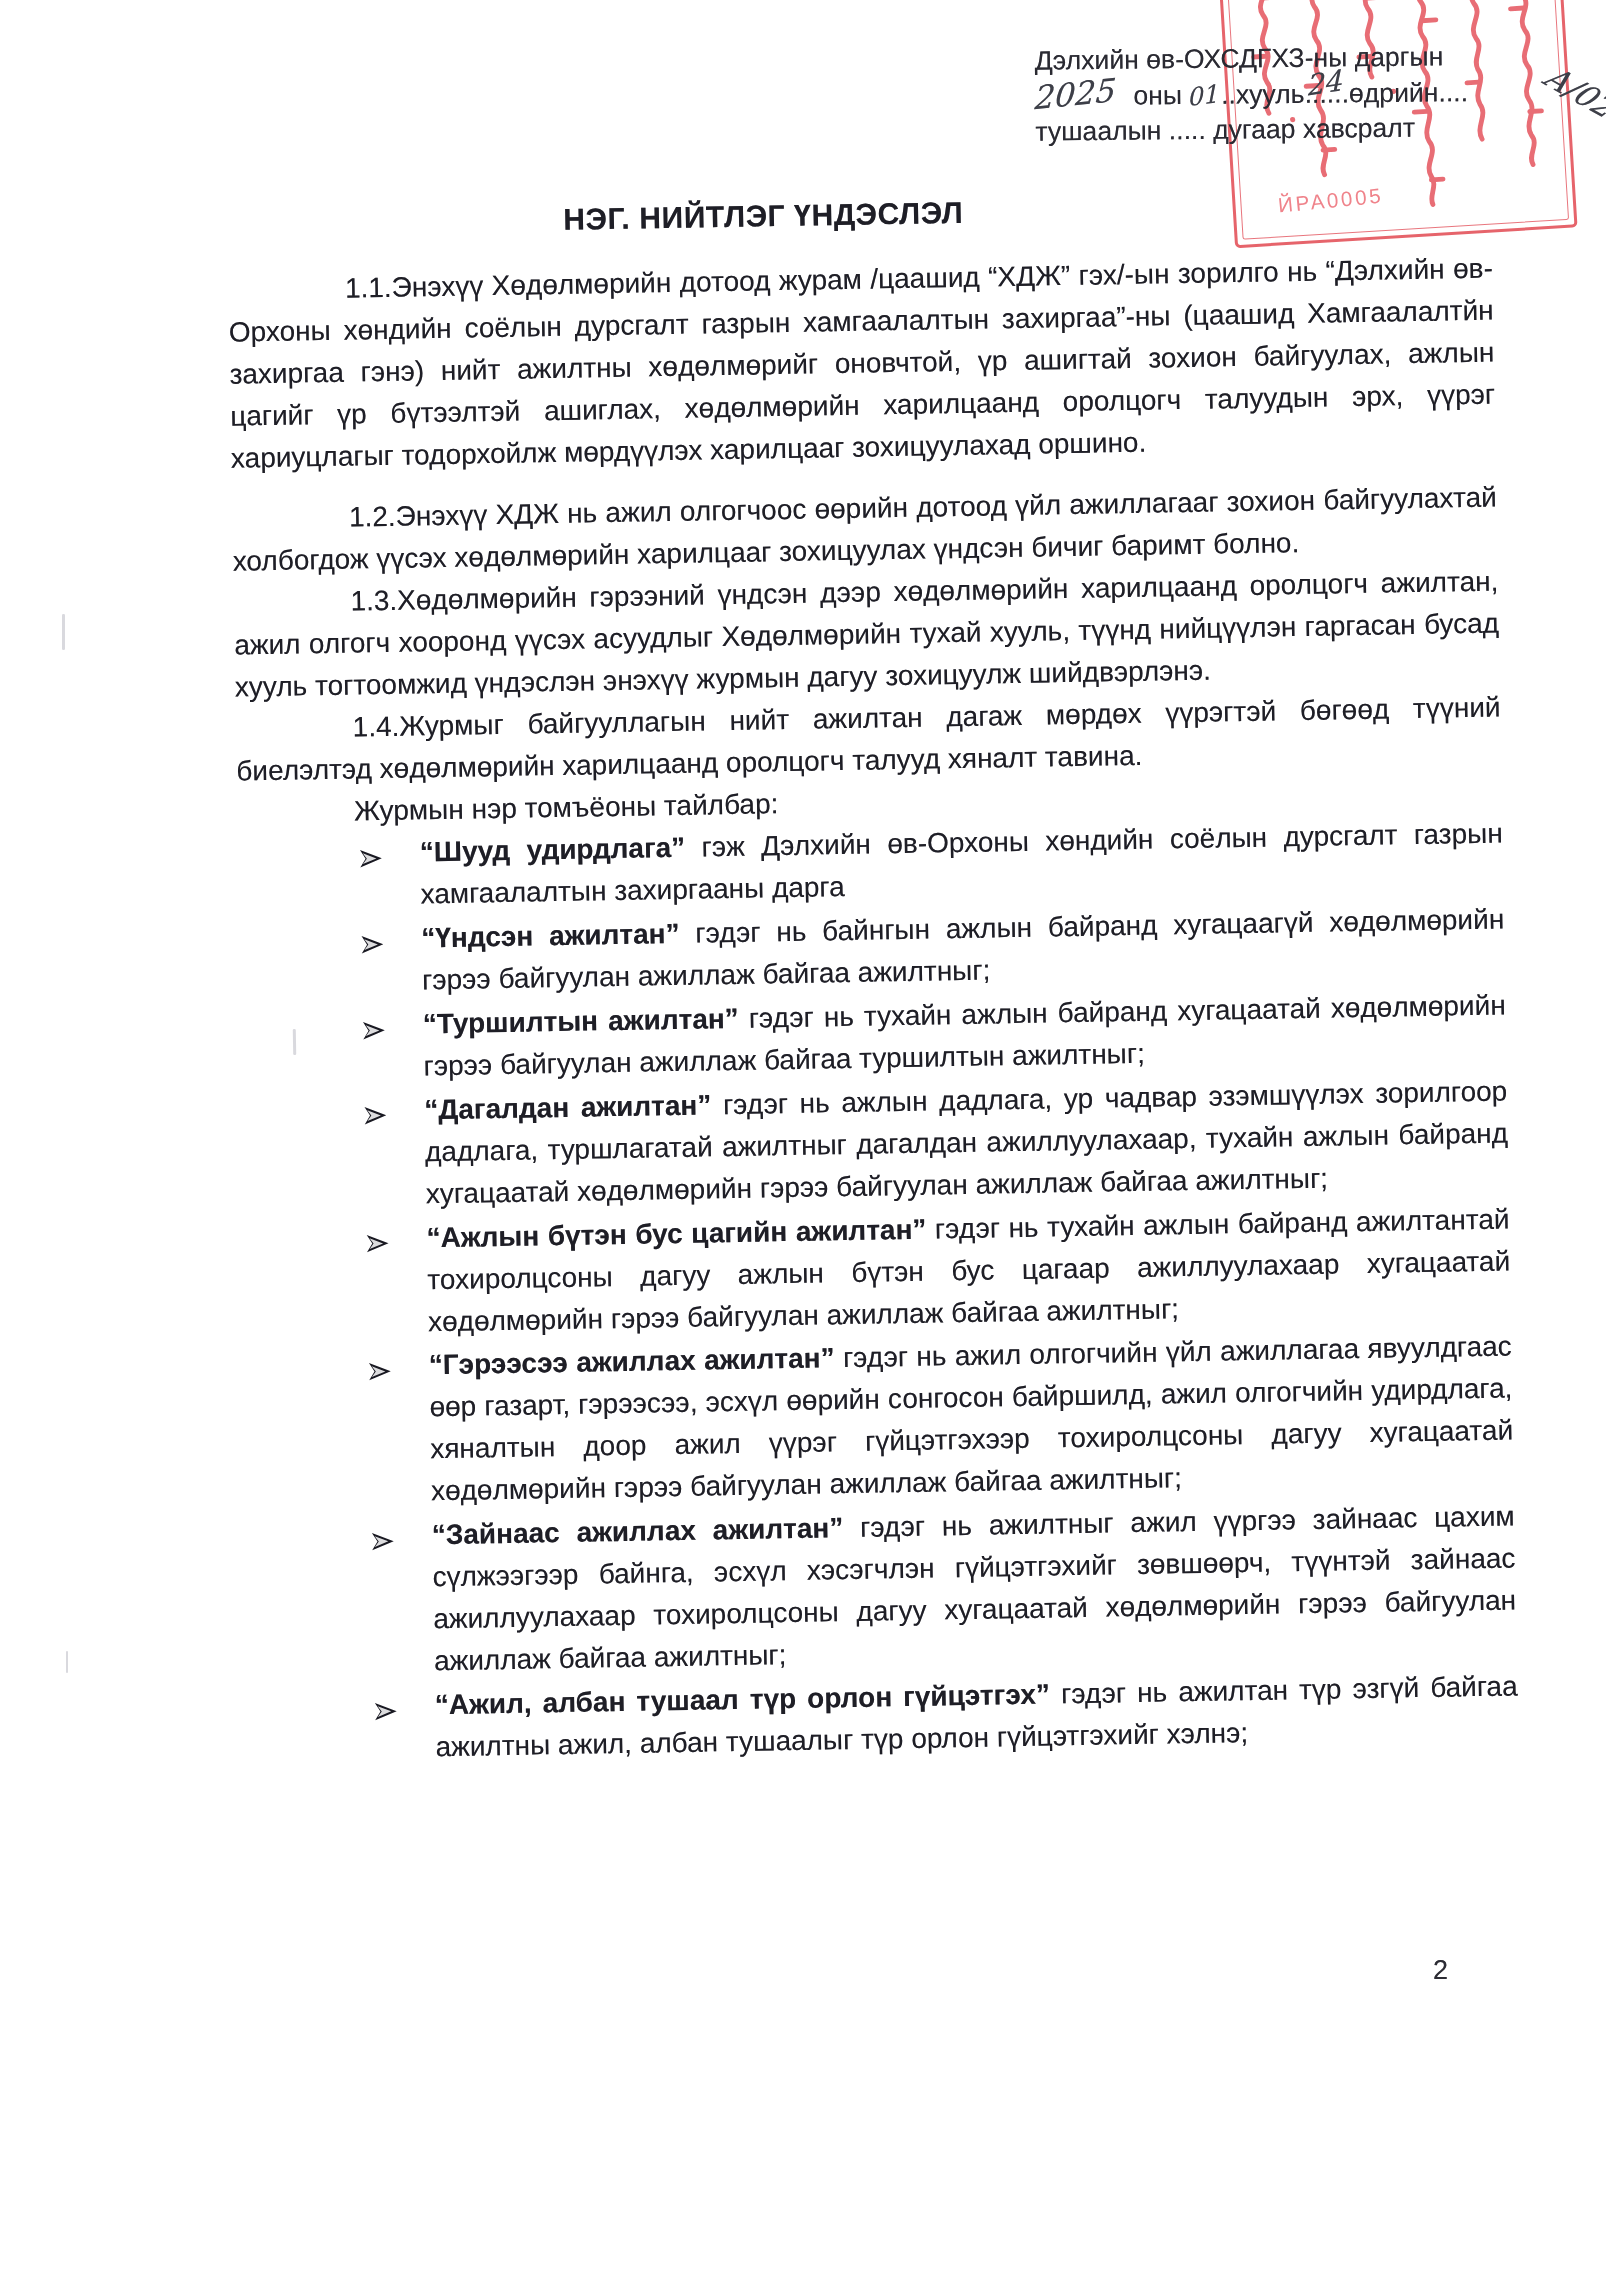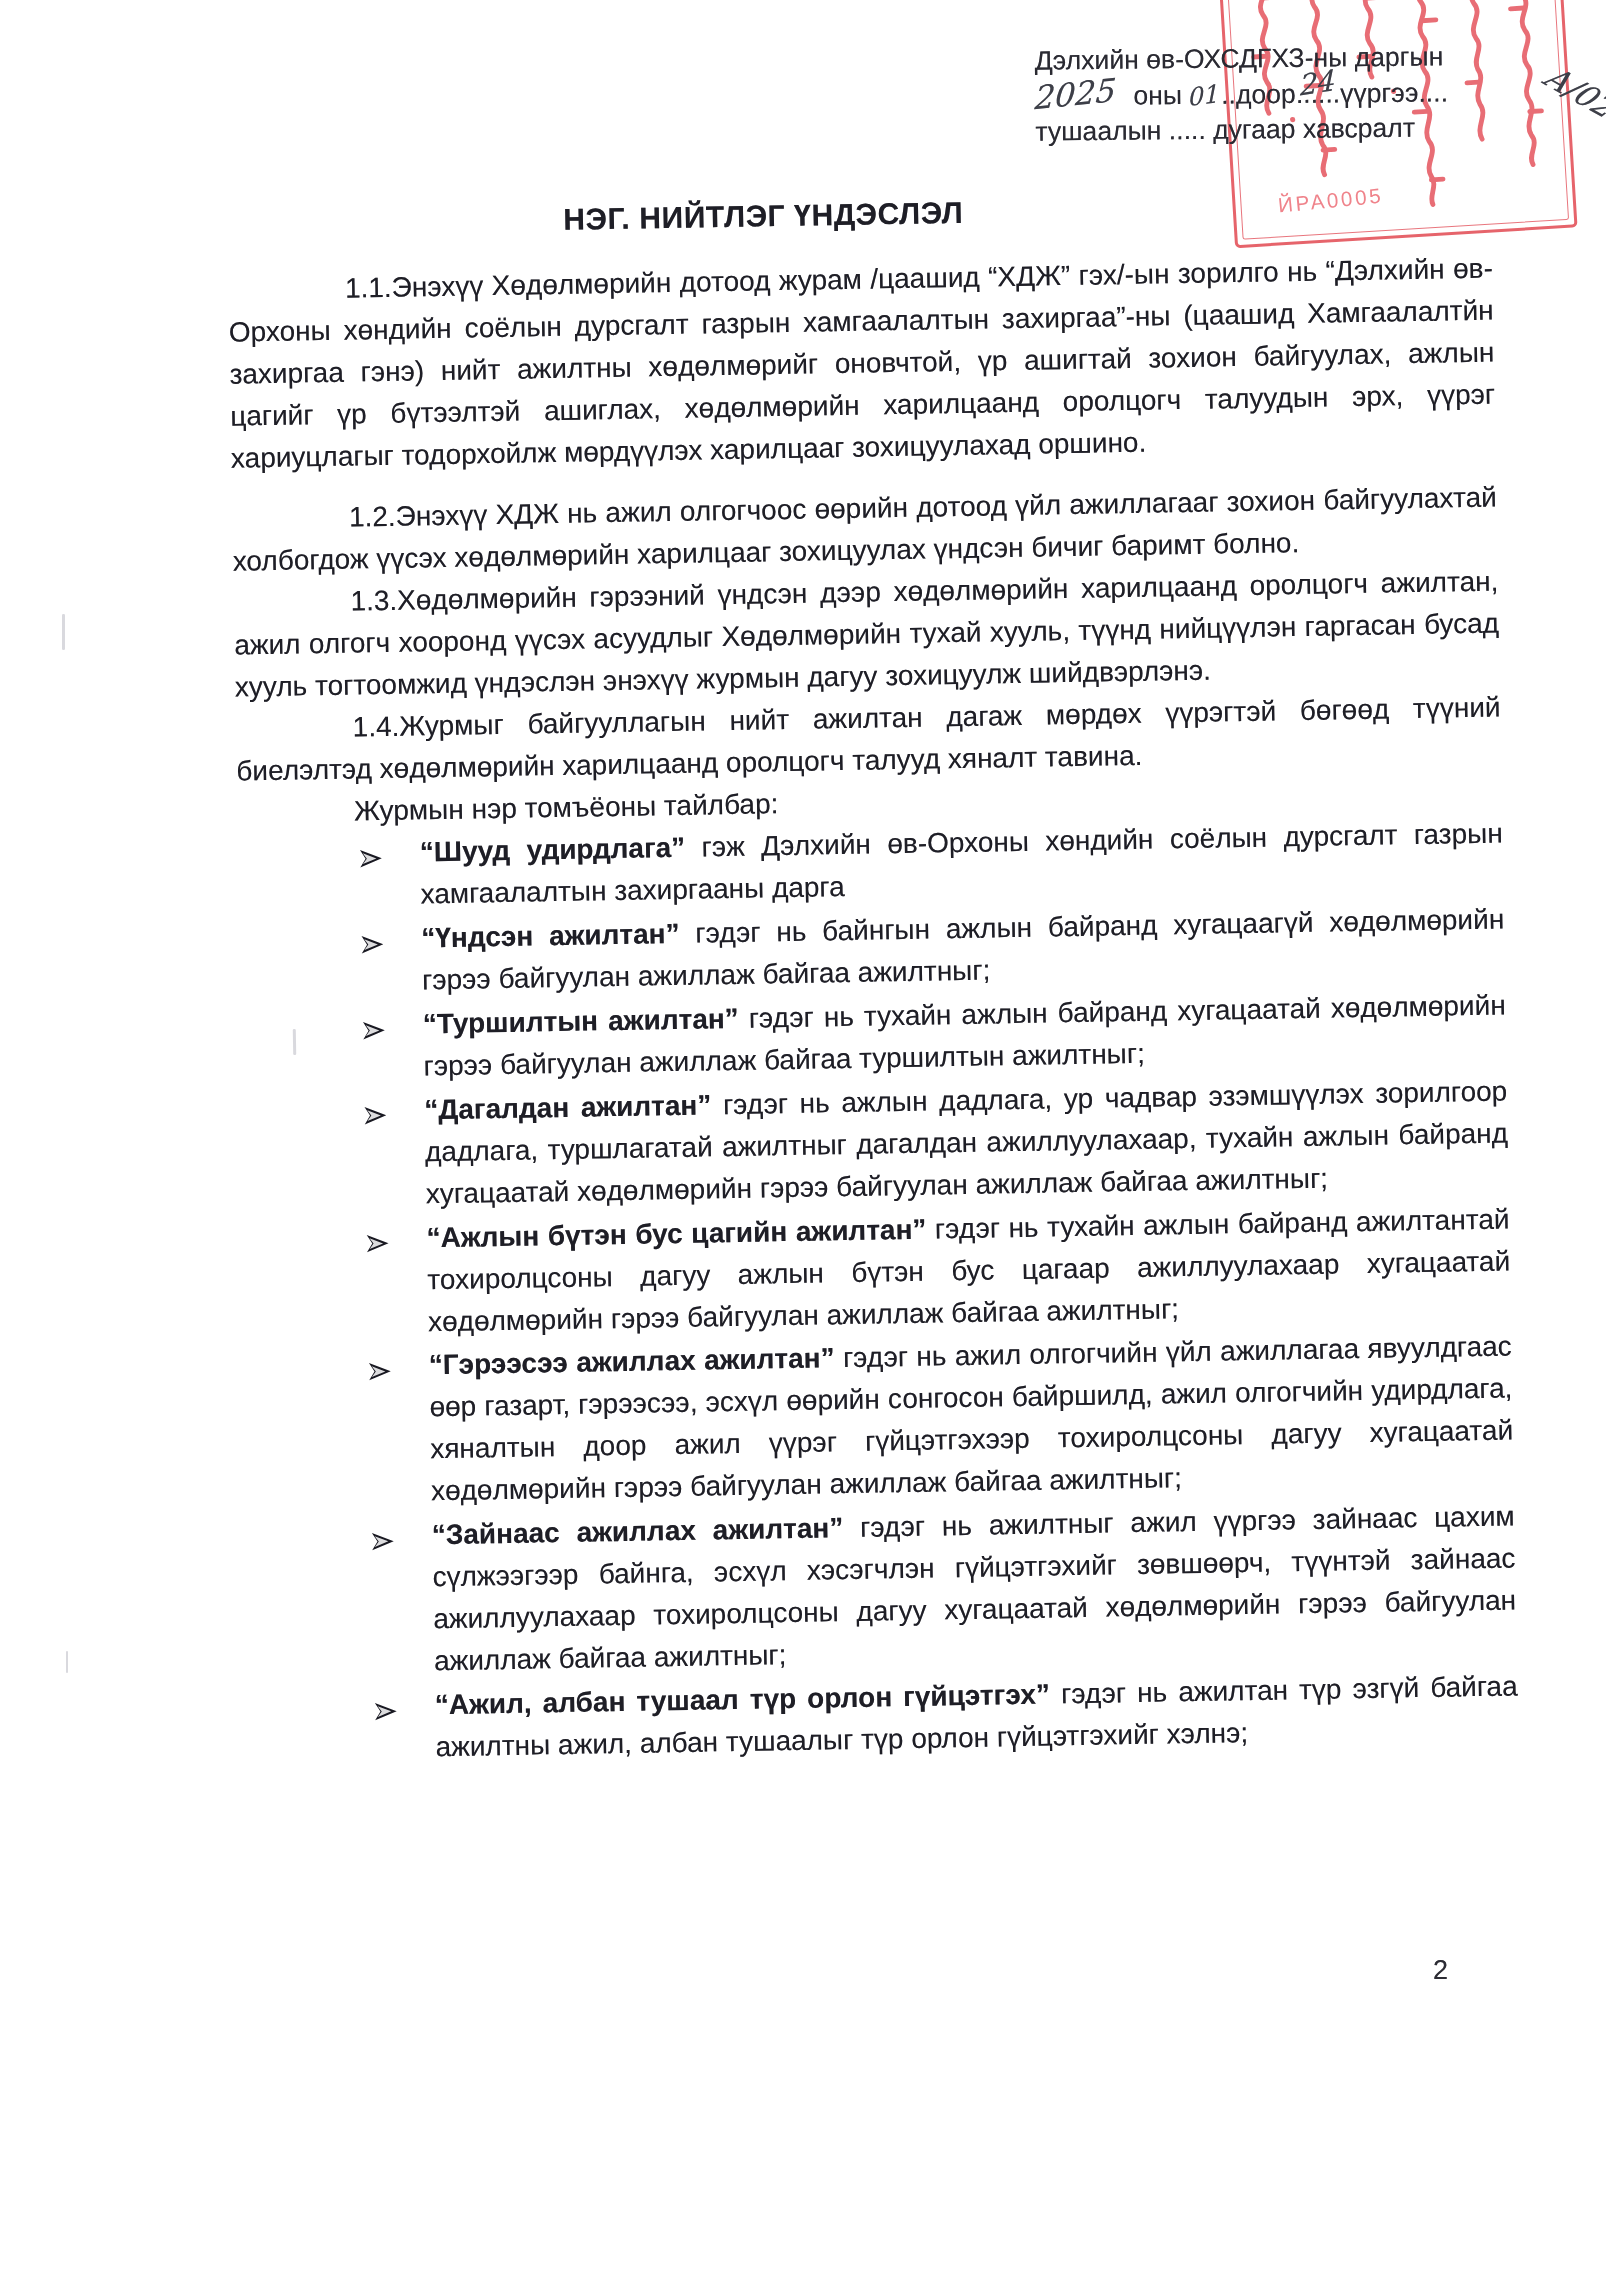--- a/index.html
+++ b/index.html
@@ -105,21 +105,21 @@
         <circle cx="96" cy="250" r="4" fill="#e4505a" stroke="none"></circle>
         <circle cx="254" cy="216" r="4" fill="#e4505a" stroke="none"></circle>
       </g>
       <text x="66" y="392" font-family="Liberation Sans, sans-serif" font-size="32" letter-spacing="4" fill="#ef7d85" transform="rotate(-2 66 392)">ЙРА0005</text>
     </svg>
   </div>
 
   <div class="header-block">
     <div class="hdr-line">Дэлхийн өв-ОХСДГХЗ-ны даргын</div>
     <div class="hdr-line">
-      <span class="hw hw-year">2025</span><span class="printed">оны</span><span class="hw hw-month">01</span><span class="printed">..доор</span><span class="dots-wrap"><span class="printed">......</span><span class="hw hw-day">24</span></span><span class="printed">үүргээ</span><span class="printed">....</span>
+      <span class="hw hw-year">2025</span><span class="printed">оны</span><span class="hw hw-month">01</span><span class="printed">..хууль</span><span class="dots-wrap"><span class="printed">......</span><span class="hw hw-day">24</span></span><span class="printed">өдрийн</span><span class="printed">....</span>
       <span class="hw hw-order">А/02</span>
     </div>
     <div class="hdr-line">тушаалын ..... дугаар хавсралт</div>
   </div>
 
   <div class="content">
     <h1 class="doc-title">НЭГ. НИЙТЛЭГ ҮНДЭСЛЭЛ</h1>
     <p class="para gap1">1.1.Энэхүү Хөдөлмөрийн дотоод журам /цаашид “ХДЖ” гэх/-ын зорилго нь “Дэлхийн өв-Орхоны хөндийн соёлын дурсгалт газрын хамгаалалтын захиргаа”-ны (цаашид Хамгаалалтйн захиргаа гэнэ) нийт ажилтны хөдөлмөрийг оновчтой, үр ашигтай зохион байгуулах, ажлын цагийг үр бүтээлтэй ашиглах, хөдөлмөрийн харилцаанд оролцогч талуудын эрх, үүрэг хариуцлагыг тодорхойлж мөрдүүлэх харилцааг зохицуулахад оршино.</p>
     <p class="para gap-top">1.2.Энэхүү ХДЖ нь ажил олгогчоос өөрийн дотоод үйл ажиллагааг зохион байгуулахтай холбогдож үүсэх хөдөлмөрийн харилцааг зохицуулах үндсэн бичиг баримт болно.</p>
     <p class="para">1.3.Хөдөлмөрийн гэрээний үндсэн дээр хөдөлмөрийн харилцаанд оролцогч ажилтан, ажил олгогч хооронд үүсэх асуудлыг Хөдөлмөрийн тухай хууль, түүнд нийцүүлэн гаргасан бусад хууль тогтоомжид үндэслэн энэхүү журмын дагуу зохицуулж шийдвэрлэнэ.</p>

